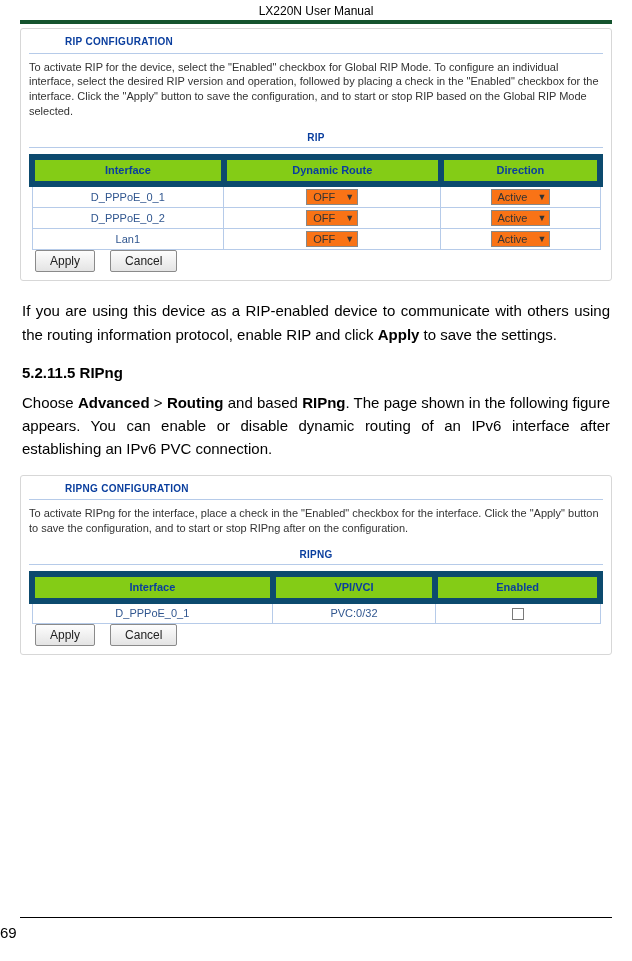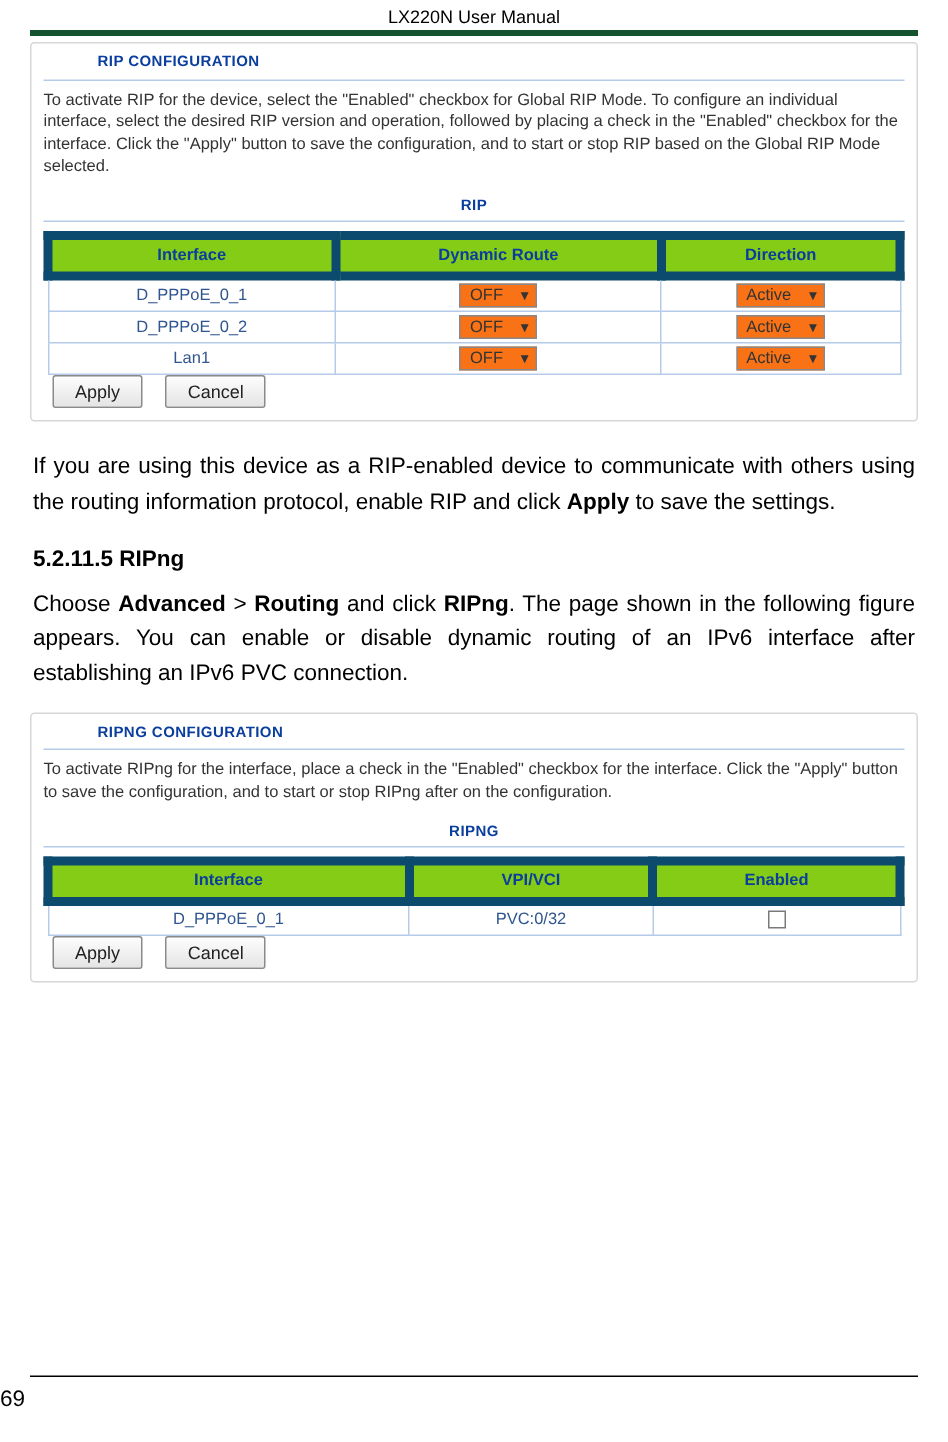--- a/index.html
+++ b/index.html
@@ -223,21 +223,21 @@
   <p class="body-text">
     <span>If you are using this device as a RIP-enabled device to communicate with others using the routing information protocol, enable RIP and click </span><b>Apply</b><span> to save the settings.</span>
   </p>
 
   <div class="section-heading">
     <span>5.2.11.5</span>
     <span>RIPng</span>
   </div>
 
   <p class="body-text2">
-    <span>Choose </span><b>Advanced</b><span> &gt; </span><b>Routing</b><span> and click </span><b>RIPng</b><span>. The page shown in the following figure appears. You can enable or disable dynamic routing of an IPv6 interface after establishing an IPv6 PVC connection.</span>
+    <span>Choose </span><b>Advanced</b><span> &gt; </span><b>Routing</b><span> and based </span><b>RIPng</b><span>. The page shown in the following figure appears. You can enable or disable dynamic routing of an IPv6 interface after establishing an IPv6 PVC connection.</span>
   </p>
 
   <div class="config-panel">
     <div class="panel-title">RIPNG CONFIGURATION</div>
     <hr class="panel-rule">
     <div class="panel-intro">To activate RIPng for the interface, place a check in the "Enabled" checkbox for the interface. Click the "Apply" button to save the configuration, and to start or stop RIPng after on the configuration.</div>
 
     <div class="subpanel-title">RIPNG</div>
     <hr class="panel-rule">
 

